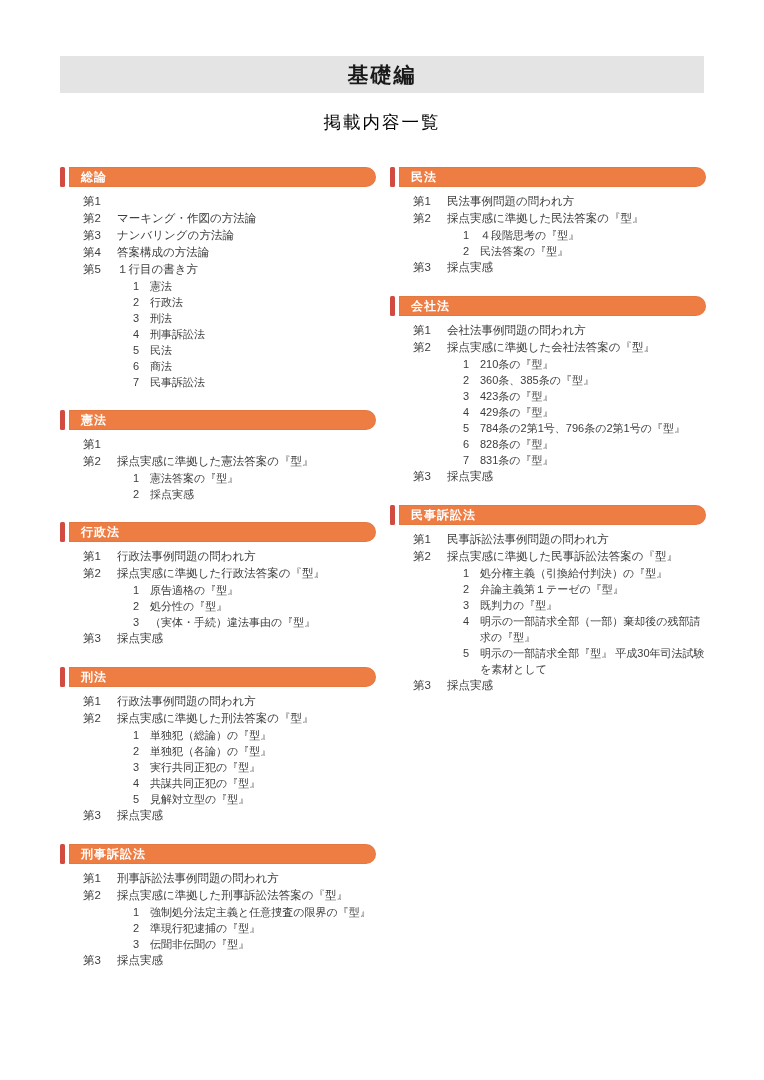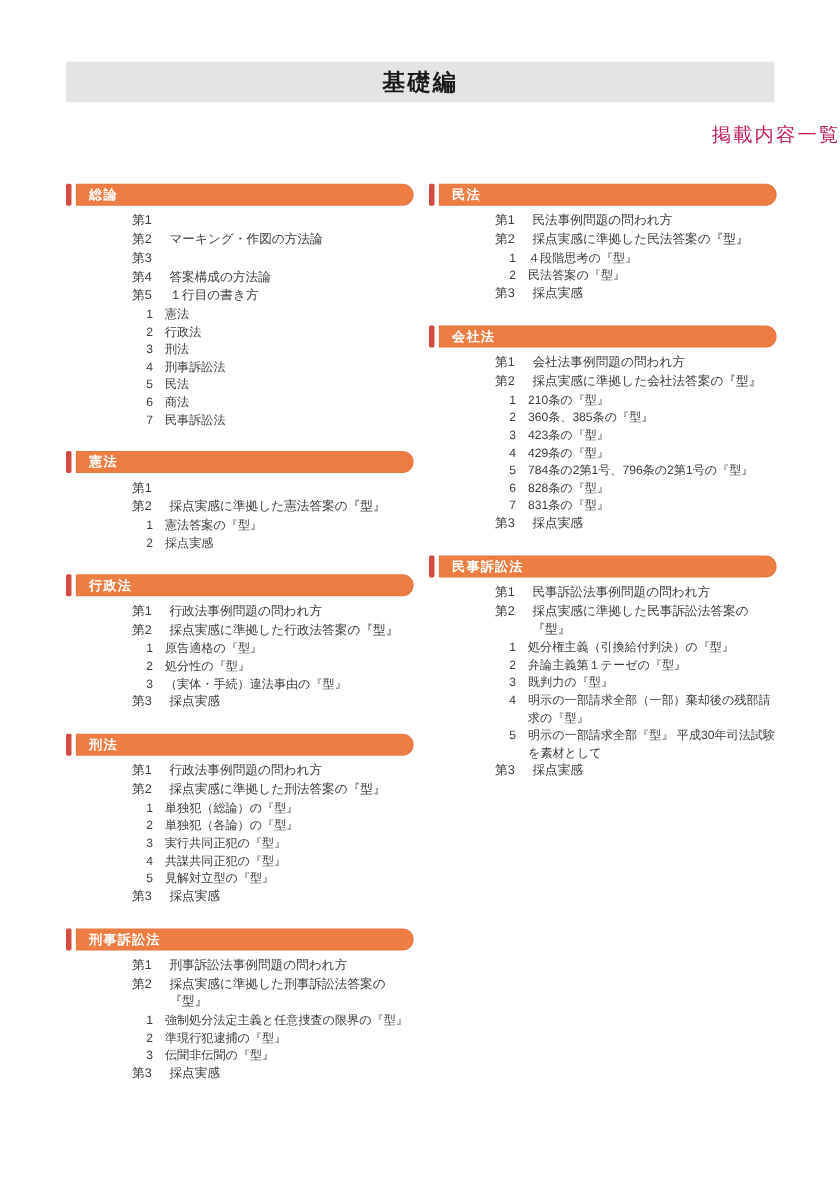--- a/index.html
+++ b/index.html
@@ -18,21 +18,21 @@
   .band{
     position:absolute;left:60px;width:644px;top:56px;height:37px;
     background:var(--band);
     display:flex;align-items:center;justify-content:center;
   }
   .band-title{
     font-size:21px;font-weight:bold;color:#1a1a1a;letter-spacing:2px;
   }
   .page-title{
     position:absolute;top:110px;left:0;width:100%;
-    text-align:right;font-size:17.5px;font-weight:normal;color:#be185d;
+    text-align:center;font-size:17.5px;font-weight:normal;color:#000000;
     letter-spacing:2px;
   }
   .columns{
     position:absolute;top:167px;left:60px;width:646px;
     display:flex;gap:14px;align-items:flex-start;
   }
   .col{width:316px;display:flex;flex-direction:column;}
   section{margin-bottom:20px;}
   .sec-bar{
     display:flex;align-items:stretch;height:20px;margin-bottom:6px;
@@ -40,21 +40,21 @@
   .sec-accent{
     width:5px;background:var(--accent);border-radius:1.5px;margin-right:4px;flex:0 0 auto;
   }
   .sec-fill{
     flex:1;background:var(--orange);border-radius:0 10px 10px 0;
     color:#ffffff;font-size:12px;font-weight:bold;
     line-height:20px;padding-left:12px;letter-spacing:1px;
     box-shadow:inset 0 0 0 1px rgba(0,0,0,0.04);
   }
   .row{
-    display:flex;margin-left:60px;line-height:16px;margin-bottom:1px;
+    display:flex;margin-left:23px;line-height:16px;margin-bottom:1px;
     font-size:11.5px;
     justify-content:space-between;
   }
   .row .num{flex:0 0 34px;}
   .row .txt{flex:1;}
   .sub{
     display:flex;margin-left:73px;line-height:16px;font-size:11px;
   }
   .sub .num{flex:0 0 17px;}
   .sub .txt{flex:1;}
@@ -77,20 +77,21 @@
         </div>
         <div class="row">
           <span class="num">第1</span>
         </div>
         <div class="row">
           <span class="num">第2</span>
           <span class="txt">マーキング・作図の方法論</span>
         </div>
         <div class="row">
           <span class="num">第3</span>
+          <span class="txt">ナンバリングの方法論</span>
         </div>
         <div class="row">
           <span class="num">第4</span>
           <span class="txt">答案構成の方法論</span>
         </div>
         <div class="row">
           <span class="num">第5</span>
           <span class="txt">１行目の書き方</span>
         </div>
         <div class="sub">

